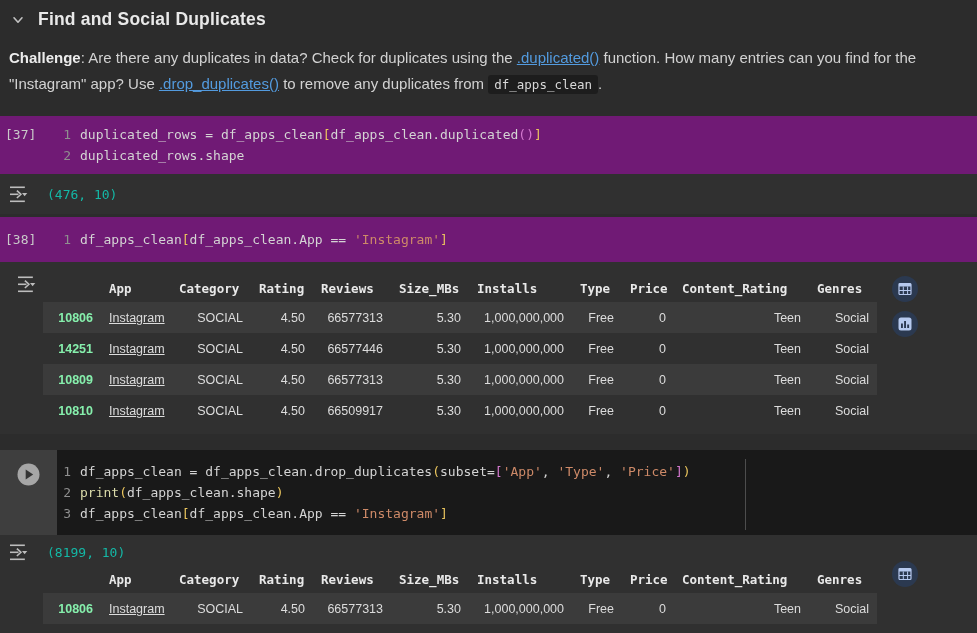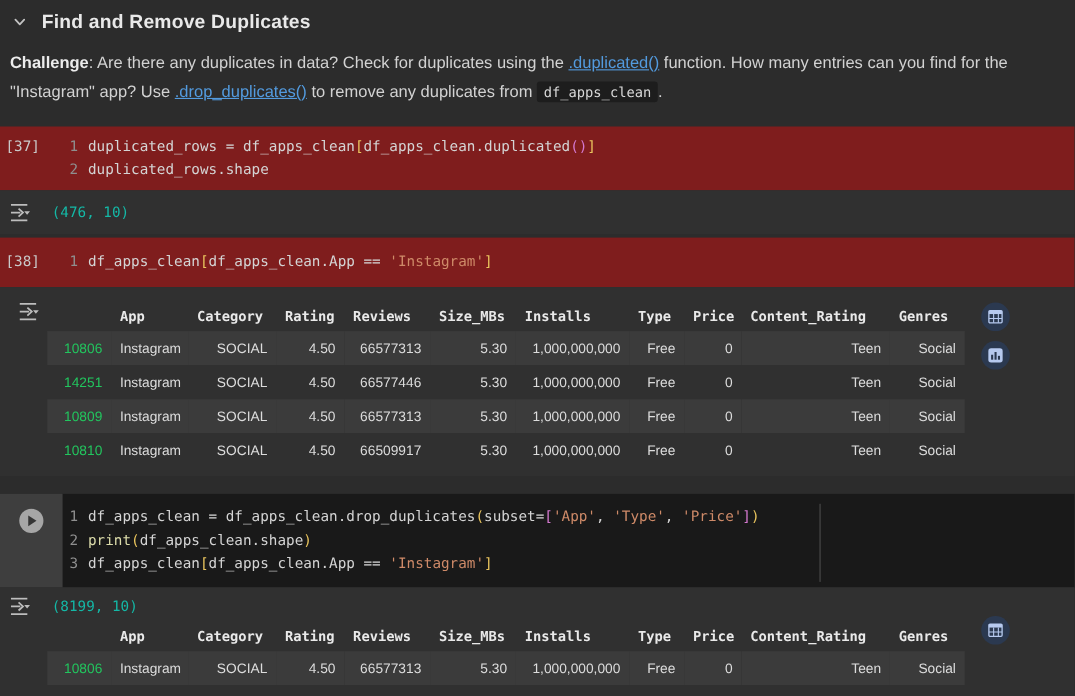--- a/index.html
+++ b/index.html
@@ -21,21 +21,21 @@
   
   .prose { margin:15px 9px 0 9px; width:960px; font-size:15px; line-height:26px; color:#d2d2d2; }
   .prose b { color:#ececec; }
   .prose a { color:#539bdf; text-decoration:underline; cursor:pointer; }
   .prose code {
     font-family:"DejaVu Sans Mono", monospace; font-size:12.5px;
     background:#1d1d1d; color:#d8d8d8; padding:2px 6px; border-radius:3px;
   }
 
   
-  .code-cell { background:#7f1d1d; display:flex; }
+  .code-cell { background:#701a75; display:flex; }
   .cell-1 { margin-top:18px; padding:8px 0; }
   .cell-2 { margin-top:3px; padding:12px 0; }
   .cell-gutter { width:57px; flex:none; padding-left:5px;
     font-family:"DejaVu Sans Mono", monospace; font-size:13px; color:#c9c9c9; line-height:21px; }
   .code-area { flex:1; position:relative; }
   .code-line { display:flex; line-height:21px; font-family:"DejaVu Sans Mono", monospace; font-size:13px; white-space:pre; }
   .line-number { width:14px; text-align:right; margin-right:9px; color:#8f8f8f; flex:none; }
   .tok-p { color:#d4d4d4; }
   .tok-b1 { color:#eac55e; }
   .tok-b2 { color:#d478cf; }
@@ -65,22 +65,22 @@
   .df-table col:nth-child(11){width:68px}
   .df-table th {
     height:28px; padding:0 8px; text-align:left;
     font-family:"DejaVu Sans Mono", monospace; font-weight:bold; font-size:12.5px; color:#e9e9e9;
     overflow:hidden; white-space:nowrap;
   }
   .df-table td {
     height:31px; padding:0 8px; text-align:right;
     font-size:12.5px; color:#dcdcdc; white-space:nowrap; overflow:hidden;
   }
-  .df-table td.cell-idx { font-weight:normal; color:#22c55e; }
-  .df-table td.cell-app { text-align:left; }
+  .df-table td.cell-idx { font-weight:bold; color:#86efac; }
+  .df-table td.cell-app { text-align:left;text-decoration:underline; }
   .df-table tbody tr:nth-child(odd) { background:#3b3b3b; }
 
   .circle-btn {
     position:absolute; left:892px; width:26px; height:26px; border-radius:50%;
     background:#2b3950; display:flex; align-items:center; justify-content:center;
   }
   .grid-btn-1 { top:14px; }
   .chart-btn-1 { top:49px; }
   .grid-btn-2 { top:26px; }
 
@@ -95,21 +95,21 @@
 <body>
 
 <div class="page">
 
   <div class="section-header">
     <button class="chevron-btn">
       <svg width="14" height="14" viewBox="0 0 14 14">
           <path d="M3 4.8 L7 9.2 L11 4.8" fill="none" stroke="#c2c2c2" stroke-width="1.6" stroke-linecap="round" stroke-linejoin="round"></path>
         </svg>
     </button>
-    <div class="section-title">Find and Remove Duplicates</div>
+    <div class="section-title">Find and Social Duplicates</div>
   </div>
 
   <p class="prose"><b>Challenge</b><span>: Are there any duplicates in data? Check for duplicates using the </span><a>.duplicated()</a><span> function. How many entries can you find for the "Instagram" app? Use </span><a>.drop_duplicates()</a><span> to remove any duplicates from </span><code>df_apps_clean</code><span>.</span></p>
 
   <div class="code-cell cell-1">
     <div class="cell-gutter">[37]</div>
     <div class="code-area">
         <div class="code-line"><span class="line-number">1</span><span class="tok-p">duplicated_rows = df_apps_clean</span><span class="tok-b1">[</span><span class="tok-p">df_apps_clean.duplicated</span><span class="tok-b2">()</span><span class="tok-b1">]</span></div>
         <div class="code-line"><span class="line-number">2</span><span class="tok-p">duplicated_rows.shape</span></div>
       </div>

